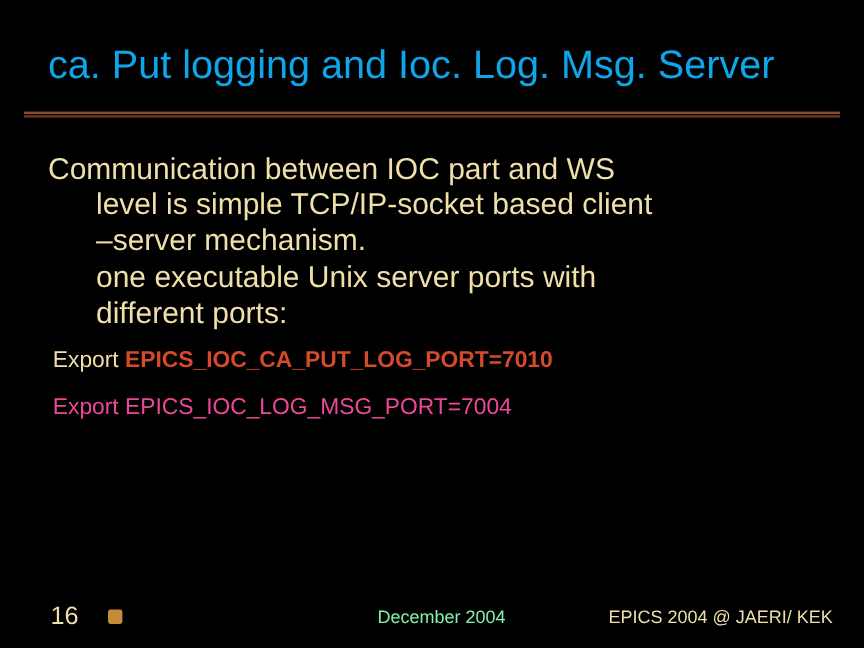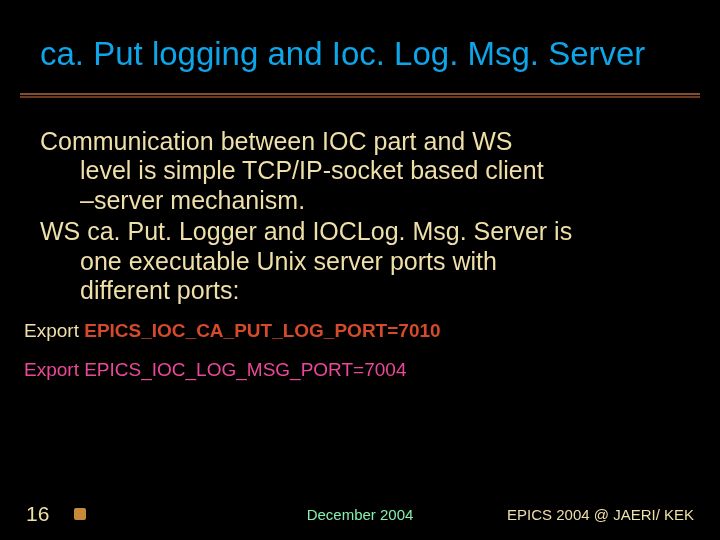--- a/index.html
+++ b/index.html
@@ -49,40 +49,40 @@
     font-size: 25px;
     line-height: 1.18;
     color: #efdfa8;
     margin: 0 0 2px 0;
   }
   .para .indent {
     display: block;
     padding-left: 40px;
   }
   .export-block {
-    padding: 12px 40px 0 24px;
+    padding: 12px 40px 0 44px;
   }
   .export-line {
     font-size: 19px;
     line-height: 1.2;
     margin: 0 0 16px 0;
   }
   .export-line .prefix {
     color: #efdfa8;
   }
   .export-line .value-red {
     color: #d44a2a;
     font-weight: bold;
   }
   .export-line .value-normal {
     color: #ec4899;
   }
   .footer {
     position: absolute;
-    left: 0;
+    left: 16px;
     right: 0;
     bottom: 14px;
     display: flex;
     align-items: center;
     justify-content: space-between;
     padding: 0 26px 0 26px;
     box-sizing: border-box;
   }
   .page-num {
     font-size: 21px;
@@ -125,21 +125,20 @@
     <div class="rule-bottom"></div>
   </div>
 
   <div class="body-block">
     <p class="para">
       <span>Communication between IOC part and WS</span>
       <span class="indent">level is simple TCP/IP-socket based client</span>
       <span class="indent">–server mechanism.</span>
     </p>
     <p class="para">
-      <span>WS ca. Put. Logger and IOCLog. Msg. Server is</span>
       <span class="indent">one executable Unix server ports with</span>
       <span class="indent">different ports:</span>
     </p>
   </div>
 
   <div class="export-block">
     <p class="export-line">
       <span class="prefix">Export </span><span class="value-red">EPICS_IOC_CA_PUT_LOG_PORT=7010</span>
     </p>
     <p class="export-line">

